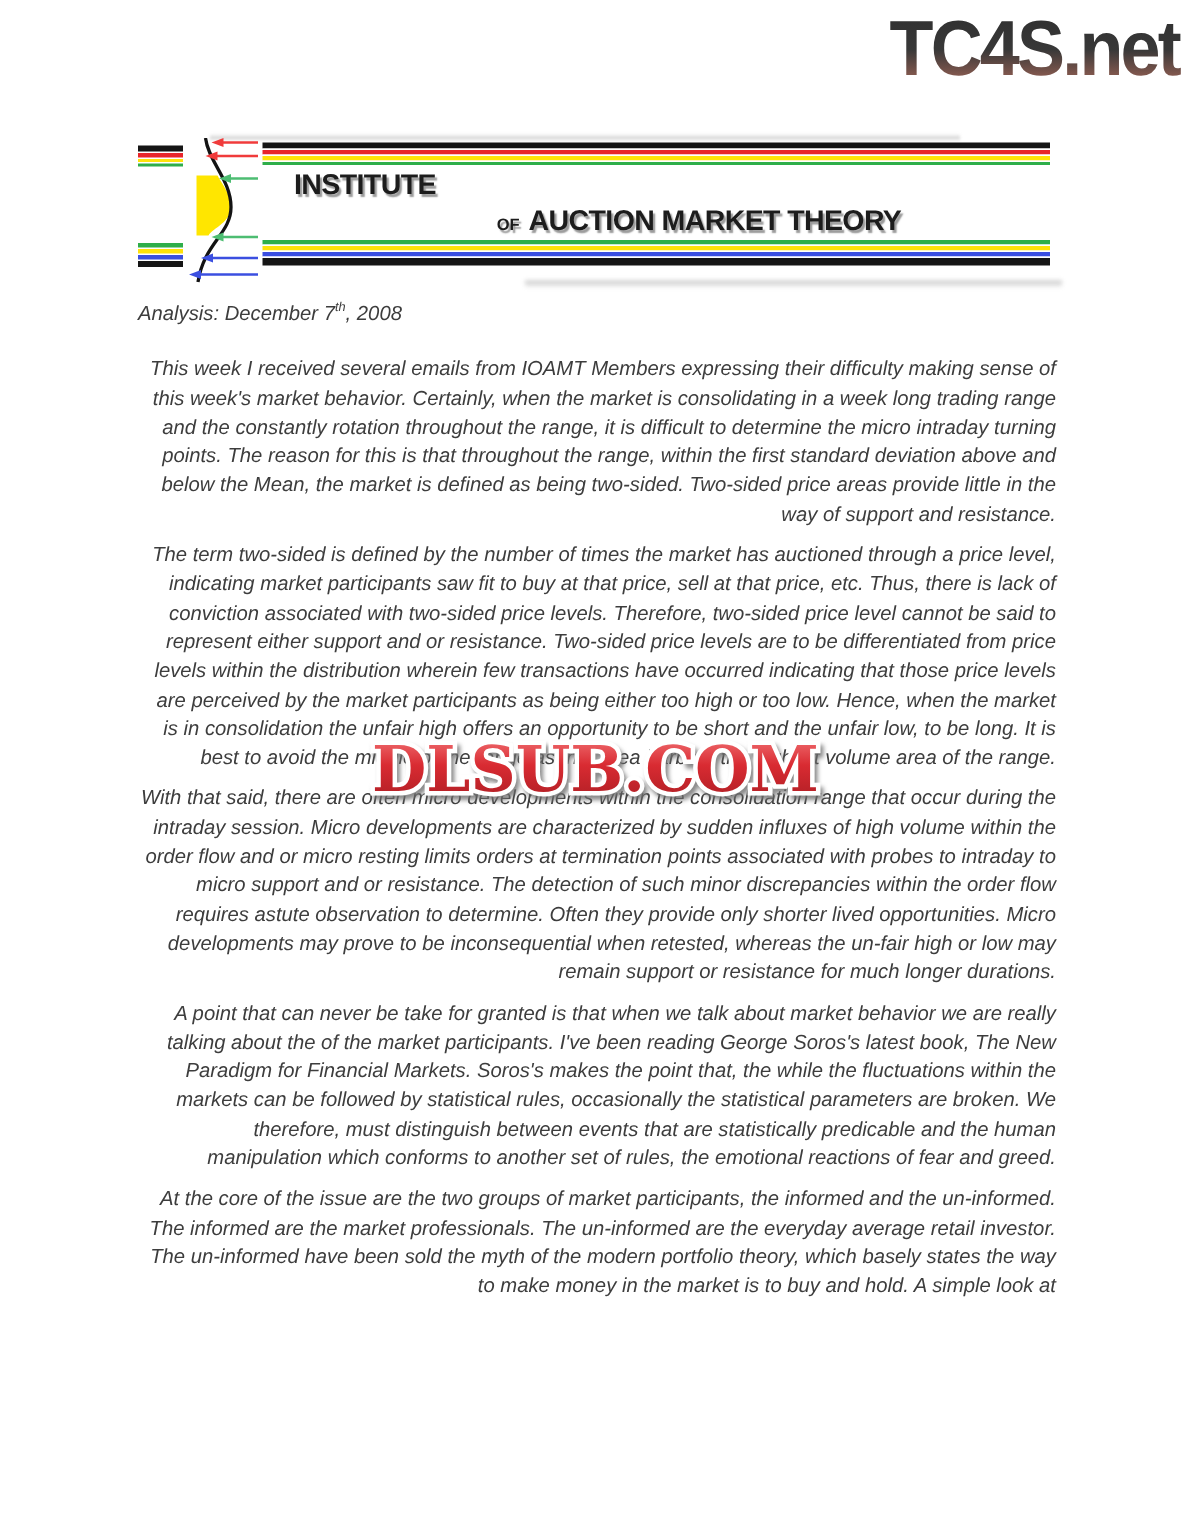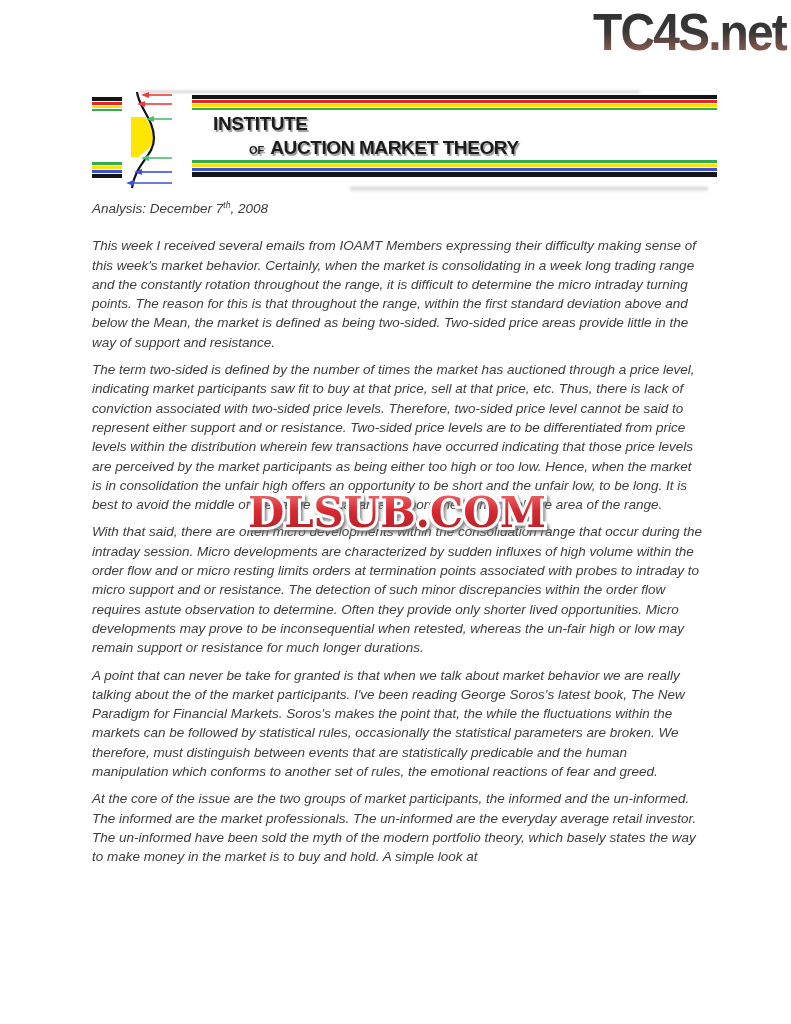--- a/index.html
+++ b/index.html
@@ -8,38 +8,38 @@
     position:relative; width:791px; height:907px; background:#ffffff;
     font-family:"Liberation Sans", sans-serif; overflow:hidden;
   }
 
   
   .tc4s { position:absolute; top:0px; left:588px; width:203px; height:70px; }
 
   
   .logo { position:absolute; left:92px; top:92px; width:608px; height:97px; }
   .logo-left { position:absolute; left:0; top:0; }
-  .banner { position:absolute; left:100px; top:3px; width:525px; }
+  .banner { position:absolute; left:83px; top:3px; width:525px; }
   .stripe { width:100%; }
   .s-black  { height:4px; background:#151515; }
   .s-black2 { height:5px; background:#151515; }
   .s-red    { height:3px; background:#e8252b; }
   .s-yellow { height:3px; background:#ffe20a; }
   .s-green  { height:2px; background:#2fae4a; }
   .s-green2 { height:3px; background:#2fae4a; }
   .s-blue   { height:3px; background:#3b4fe0; }
   .s-gap    { height:1px; background:#ffffff; }
   .banner-mid { position:relative; height:50px; background:#ffffff; }
   .row1 {
     margin-left:21px; padding-top:3px; font-size:19px; font-weight:bold;
     letter-spacing:-0.4px; color:#1c1c1c; text-shadow:1.5px 2px 1px #9a9a9a;
   }
   .row2 {
     margin-left:57px; margin-top:2px; font-size:19px; font-weight:bold;
-    letter-spacing:-0.4px; color:#1c1c1c; text-shadow:1.5px 2px 1px #9a9a9a;
+    letter-spacing:-0.4px; color:#1c1c1c; text-shadow:1.5px 2px 1px #9a9a9a;text-align:center;
   }
   .row2 .of { font-size:11px; margin-right:6px; letter-spacing:0; }
   .tagline {
     position:absolute; left:342px; top:7px; width:185px; text-align:center;
     font-size:8.5px; line-height:11px; font-style:italic; font-weight:bold;
     color:#39415f; text-shadow:none;
   }
 
   
   .shadow-top {
@@ -53,21 +53,21 @@
     filter:blur(1.5px);
   }
 
   
   .content {
     position:absolute; left:92px; top:199px; width:612px;
     color:#3d3d3d; font-size:13.5px; line-height:19.3px;font-style:italic;
   }
   .date { margin-bottom:18px; }
   .date sup { font-size:8.5px; vertical-align:super; line-height:0; }
-  p.para { margin:0 0 8px 0; }
+  p.para { margin:0 0 8px 0;text-align:right; }
 
   
   .dlsub { position:absolute; left:240px; top:481px; width:315px; height:62px; }
   .traders { position:absolute; left:473px; top:968px; width:312px; height:54px; }
 </style>
 </head>
 <body>
 
 <div class="page">
 

